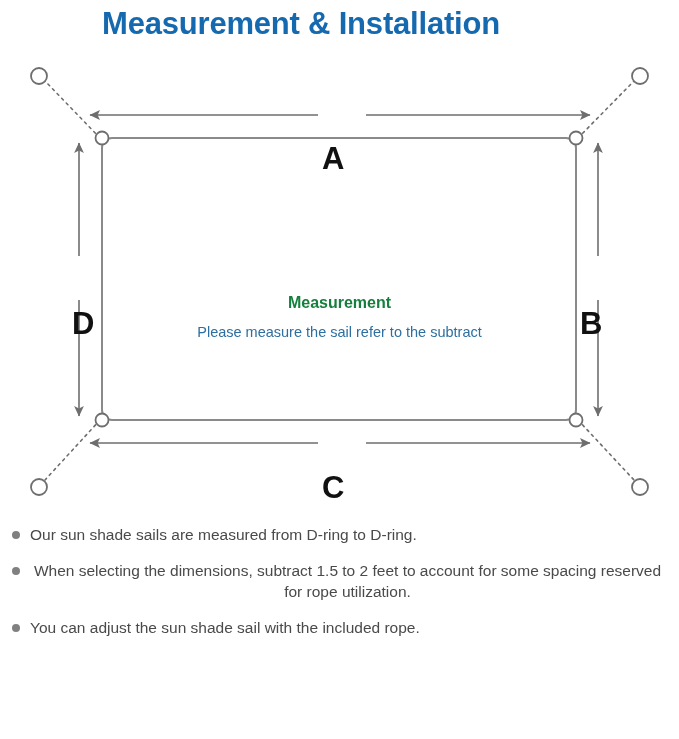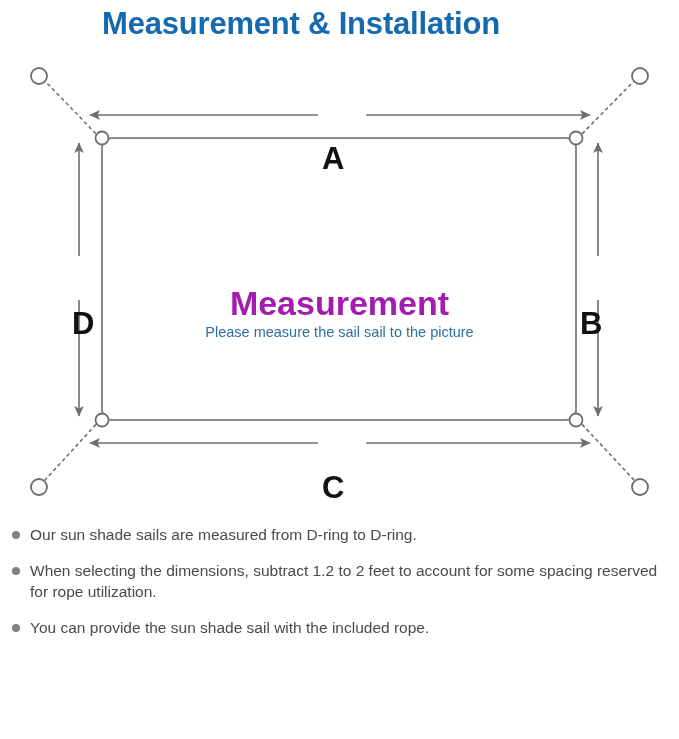--- a/index.html
+++ b/index.html
@@ -39,23 +39,23 @@
 
   #center-label {
     position: absolute;
     left: 0;
     top: 240px;
     width: 679px;
     text-align: center;
     pointer-events: none;
   }
   #center-label .cl-main {
-    font-size: 34px;
+    font-size: 16px;
     font-weight: bold;
-    color: #a21caf;
+    color: #15803d;
     line-height: 30px;
     display: block;
   }
   #center-label .cl-sub {
     font-size: 14.5px;
     color: #2c6fa0;
     line-height: 22px;
     display: block;
     margin-top: 3px;
   }
@@ -77,20 +77,21 @@
     position: absolute;
     left: 0;
     top: 524px;
     width: 679px;
   }
   .note-row {
     display: flex;
     align-items: flex-start;
     padding: 0 14px 0 12px;
     margin-bottom: 15px;
+    text-align: center;
   }
   .note-bullet {
     width: 8px;
     height: 8px;
     border-radius: 50%;
     background: #808080;
     flex: 0 0 8px;
     margin-top: 7px;
     margin-right: 10px;
   }
@@ -153,35 +154,35 @@
       <line x1="79" y1="208" x2="79" y2="95" marker-end="url(#arrowEnd)"></line>
       <line x1="79" y1="252" x2="79" y2="368" marker-end="url(#arrowEnd)"></line>
 
       <line x1="598" y1="208" x2="598" y2="95" marker-end="url(#arrowEnd)"></line>
       <line x1="598" y1="252" x2="598" y2="368" marker-end="url(#arrowEnd)"></line>
     </g>
   </svg>
 
   <div id="center-label">
     <span class="cl-main">Measurement</span>
-    <span class="cl-sub">Please measure the sail sail to the picture</span>
+    <span class="cl-sub">Please measure the sail refer to the subtract</span>
   </div>
 
   <div class="dim-letter" id="dim-a">A</div>
   <div class="dim-letter" id="dim-b">B</div>
   <div class="dim-letter" id="dim-c">C</div>
   <div class="dim-letter" id="dim-d">D</div>
 </div>
 
 <div id="notes">
   <div class="note-row">
     <span class="note-bullet"></span>
     <span class="note-text">Our sun shade sails are measured from D-ring to D-ring.</span>
   </div>
   <div class="note-row">
     <span class="note-bullet"></span>
-    <span class="note-text">When selecting the dimensions, subtract 1.2 to 2 feet to account for some spacing reserved for rope utilization.</span>
+    <span class="note-text">When selecting the dimensions, subtract 1.5 to 2 feet to account for some spacing reserved for rope utilization.</span>
   </div>
   <div class="note-row">
     <span class="note-bullet"></span>
-    <span class="note-text">You can provide the sun shade sail with the included rope.</span>
+    <span class="note-text">You can adjust the sun shade sail with the included rope.</span>
   </div>
 </div>
 
 </body></html>

